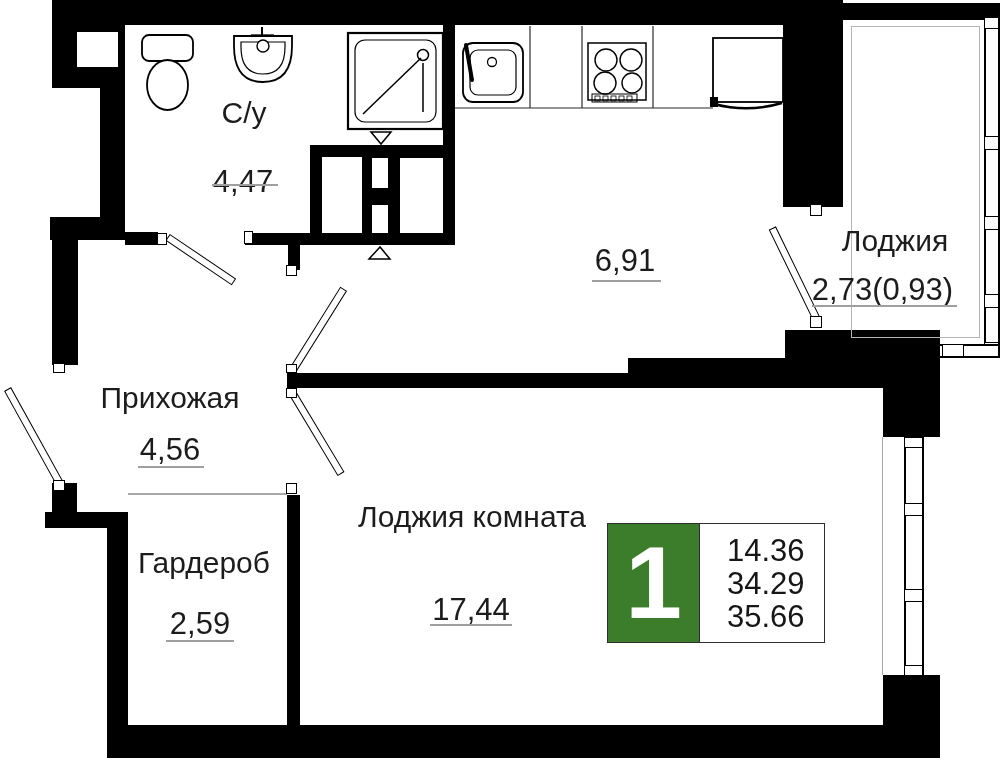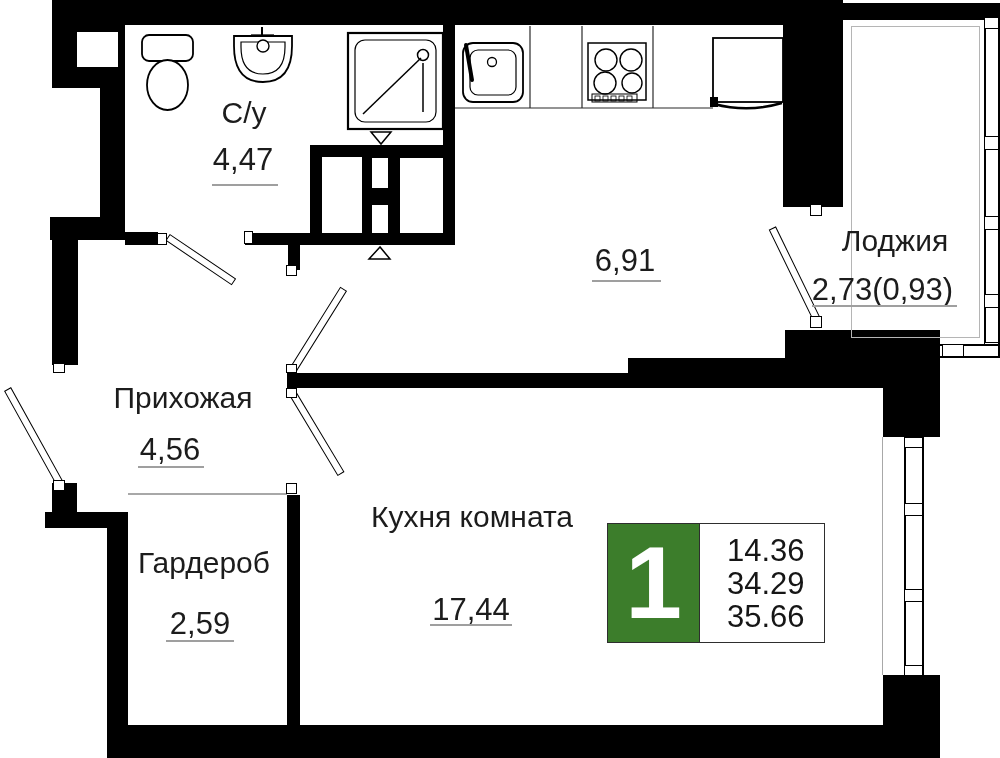--- a/index.html
+++ b/index.html
@@ -155,39 +155,39 @@
 
     <g fill="#fff" stroke="#000" stroke-width="1.5">
       <polygon points="371,132 391,132 381,144"></polygon>
     </g>
     <g fill="#fff" stroke="#000" stroke-width="1.5">
       <polygon points="380,247 369,259 390,259"></polygon>
     </g>
   </svg>
 
   <div class="label room-name" style="left:184px;top:96px;width:120px">С/у</div>
-  <div class="label room-area" style="left:183px;top:142px;width:120px">4,47</div>
+  <div class="label room-area" style="left:183px;top:164px;width:120px">4,47</div>
   <div class="underline" style="left:212px;top:184px;width:66px"></div>
 
   <div class="label room-area" style="left:550px;top:243px;width:150px">6,91</div>
   <div class="underline" style="left:592px;top:280px;width:69px"></div>
 
   <div class="label room-name" style="left:820px;top:224px;width:150px">Лоджия</div>
   <div class="label room-area" style="left:800px;top:272px;width:165px">2,73(0,93)</div>
   <div class="underline" style="left:812px;top:305px;width:145px"></div>
 
-  <div class="label room-name" style="left:102px;top:381px;width:162px">Прихожая</div>
+  <div class="label room-name" style="left:89px;top:381px;width:162px">Прихожая</div>
   <div class="label room-area" style="left:110px;top:432px;width:120px">4,56</div>
   <div class="underline" style="left:138px;top:466px;width:66px"></div>
 
   <div class="label room-name" style="left:123px;top:546px;width:162px">Гардероб</div>
   <div class="label room-area" style="left:140px;top:606px;width:120px">2,59</div>
   <div class="underline" style="left:166px;top:640px;width:68px"></div>
 
-  <div class="label room-name" style="left:347px;top:500px;width:250px">Кухня комната</div>
+  <div class="label room-name" style="left:347px;top:500px;width:250px">Лоджия комната</div>
   <div class="label room-area" style="left:411px;top:592px;width:120px">17,44</div>
   <div class="underline" style="left:430px;top:624px;width:82px"></div>
 
   <div class="badge">
     <div class="badge-green" style="background: rgb(60, 125, 43);">1</div>
     <div class="badge-values">
       <div>14.36</div>
       <div>34.29</div>
       <div>35.66</div>
     </div>

